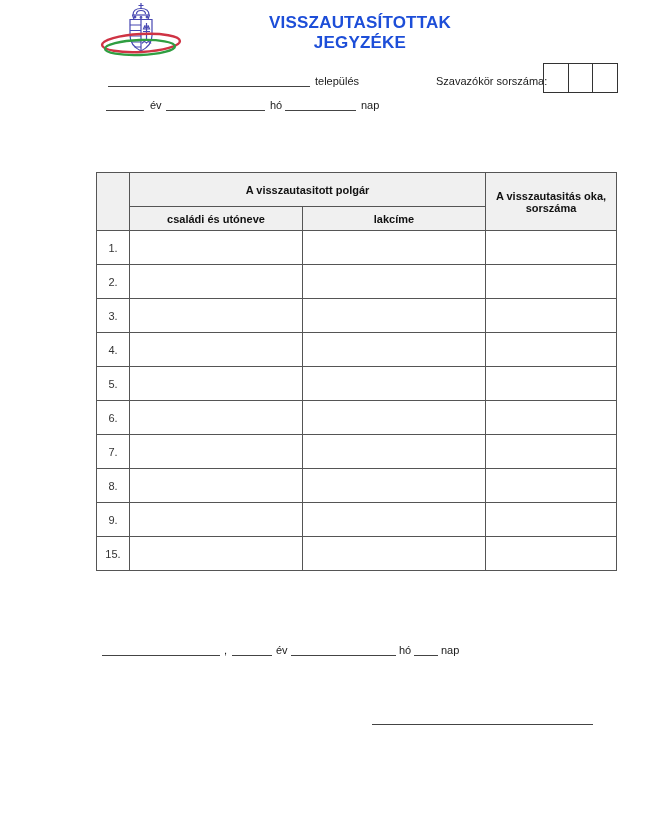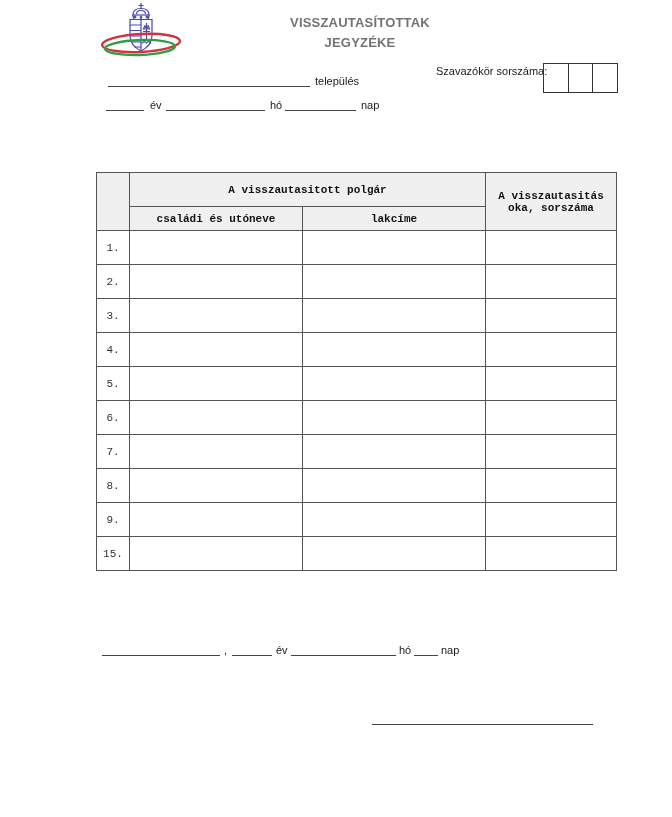--- a/index.html
+++ b/index.html
@@ -8,38 +8,37 @@
     width:672px;height:817px;
     background:#ffffff;
     font-family:"Liberation Sans", sans-serif;
     color:#1a1a1a;
     overflow:hidden;
   }
   .abs{position:absolute;}
   .title{
     left:240px;top:13px;width:240px;
     text-align:center;font-weight:bold;
-    font-size:13px;line-height:20px;
-    letter-spacing:0.2px;color:#737373;
+    font-size:17px;line-height:20px;
+    letter-spacing:0.2px;color:#1d4ed8;
   }
   .lbl{font-size:11px;color:#1a1a1a;white-space:nowrap;}
   .blank{border-bottom:1px solid #444;height:13px;}
   
   .district-box{
     left:543px;top:63px;width:75px;height:30px;
     display:flex;border:1px solid #333;box-sizing:border-box;
   }
   .district-box .cell{flex:1;border-right:1px solid #333;}
   .district-box .cell:last-child{border-right:none;}
   
   table.main{
     border-collapse:collapse;
     width:520px;
     table-layout:fixed;
-    font-family:Liberation Mono, monospace;
   }
   table.main th, table.main td{
     border:1px solid #555;
     box-sizing:border-box;
     padding:2px 4px;
   }
   table.main{border:1.5px solid #333;}
   table.main th{
     background:#f0f0f0;
     font-size:11px;font-weight:bold;color:#111;
@@ -92,21 +91,21 @@
   </div>
 
   <div class="abs title">
     <div>VISSZAUTASÍTOTTAK</div>
     <div>JEGYZÉKE</div>
   </div>
 
   <div class="abs blank" style="left:108px;top:73px;width:202px;"></div>
   <span class="abs lbl" style="left:315px;top:75px;">település</span>
 
-  <span class="abs lbl" style="left:436px;top:65px;">Szavazókör sorszáma:</span>
+  <span class="abs lbl" style="left:436px;top:75px;">Szavazókör sorszáma:</span>
   <div class="abs district-box">
     <div class="cell"></div>
     <div class="cell"></div>
     <div class="cell"></div>
   </div>
 
   <div class="abs blank" style="left:106px;top:97px;width:38px;"></div>
   <span class="abs lbl" style="left:150px;top:99px;">év</span>
   <div class="abs blank" style="left:166px;top:97px;width:99px;"></div>
   <span class="abs lbl" style="left:270px;top:99px;">hó</span>

